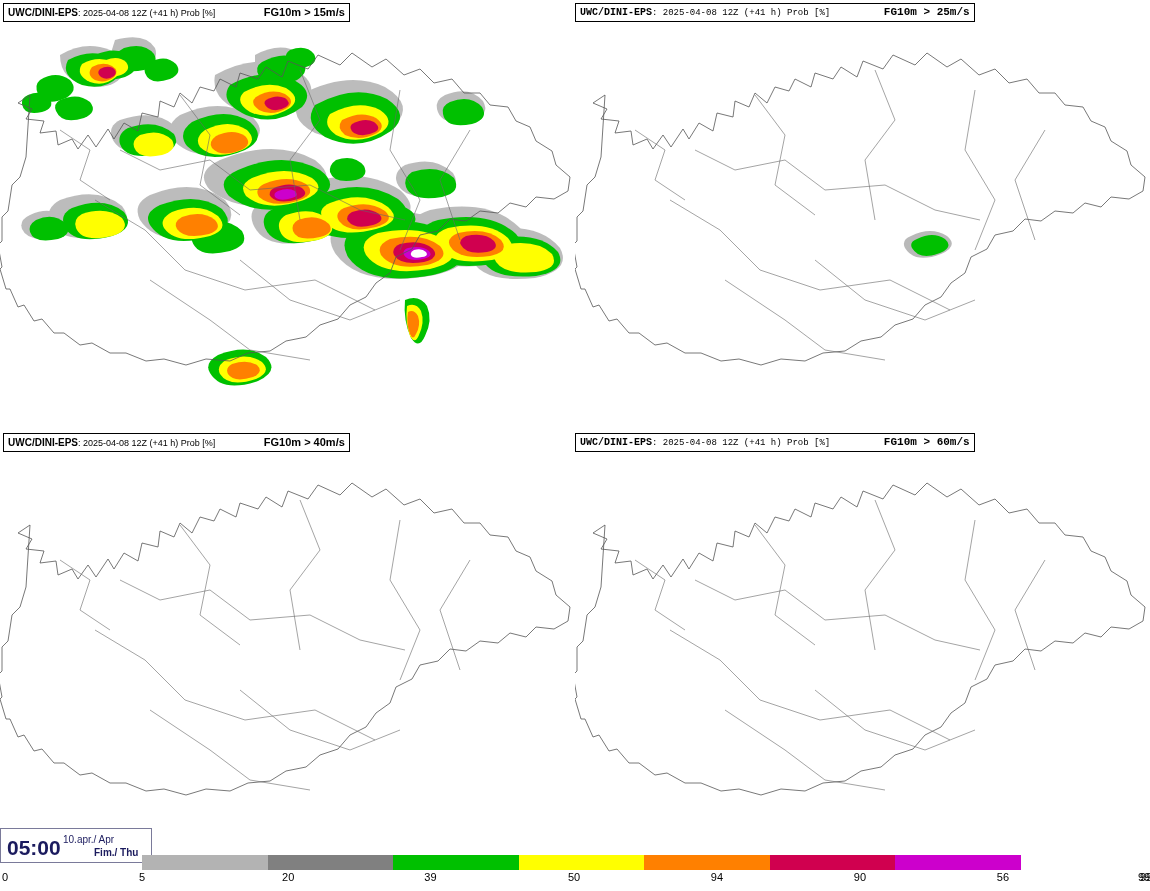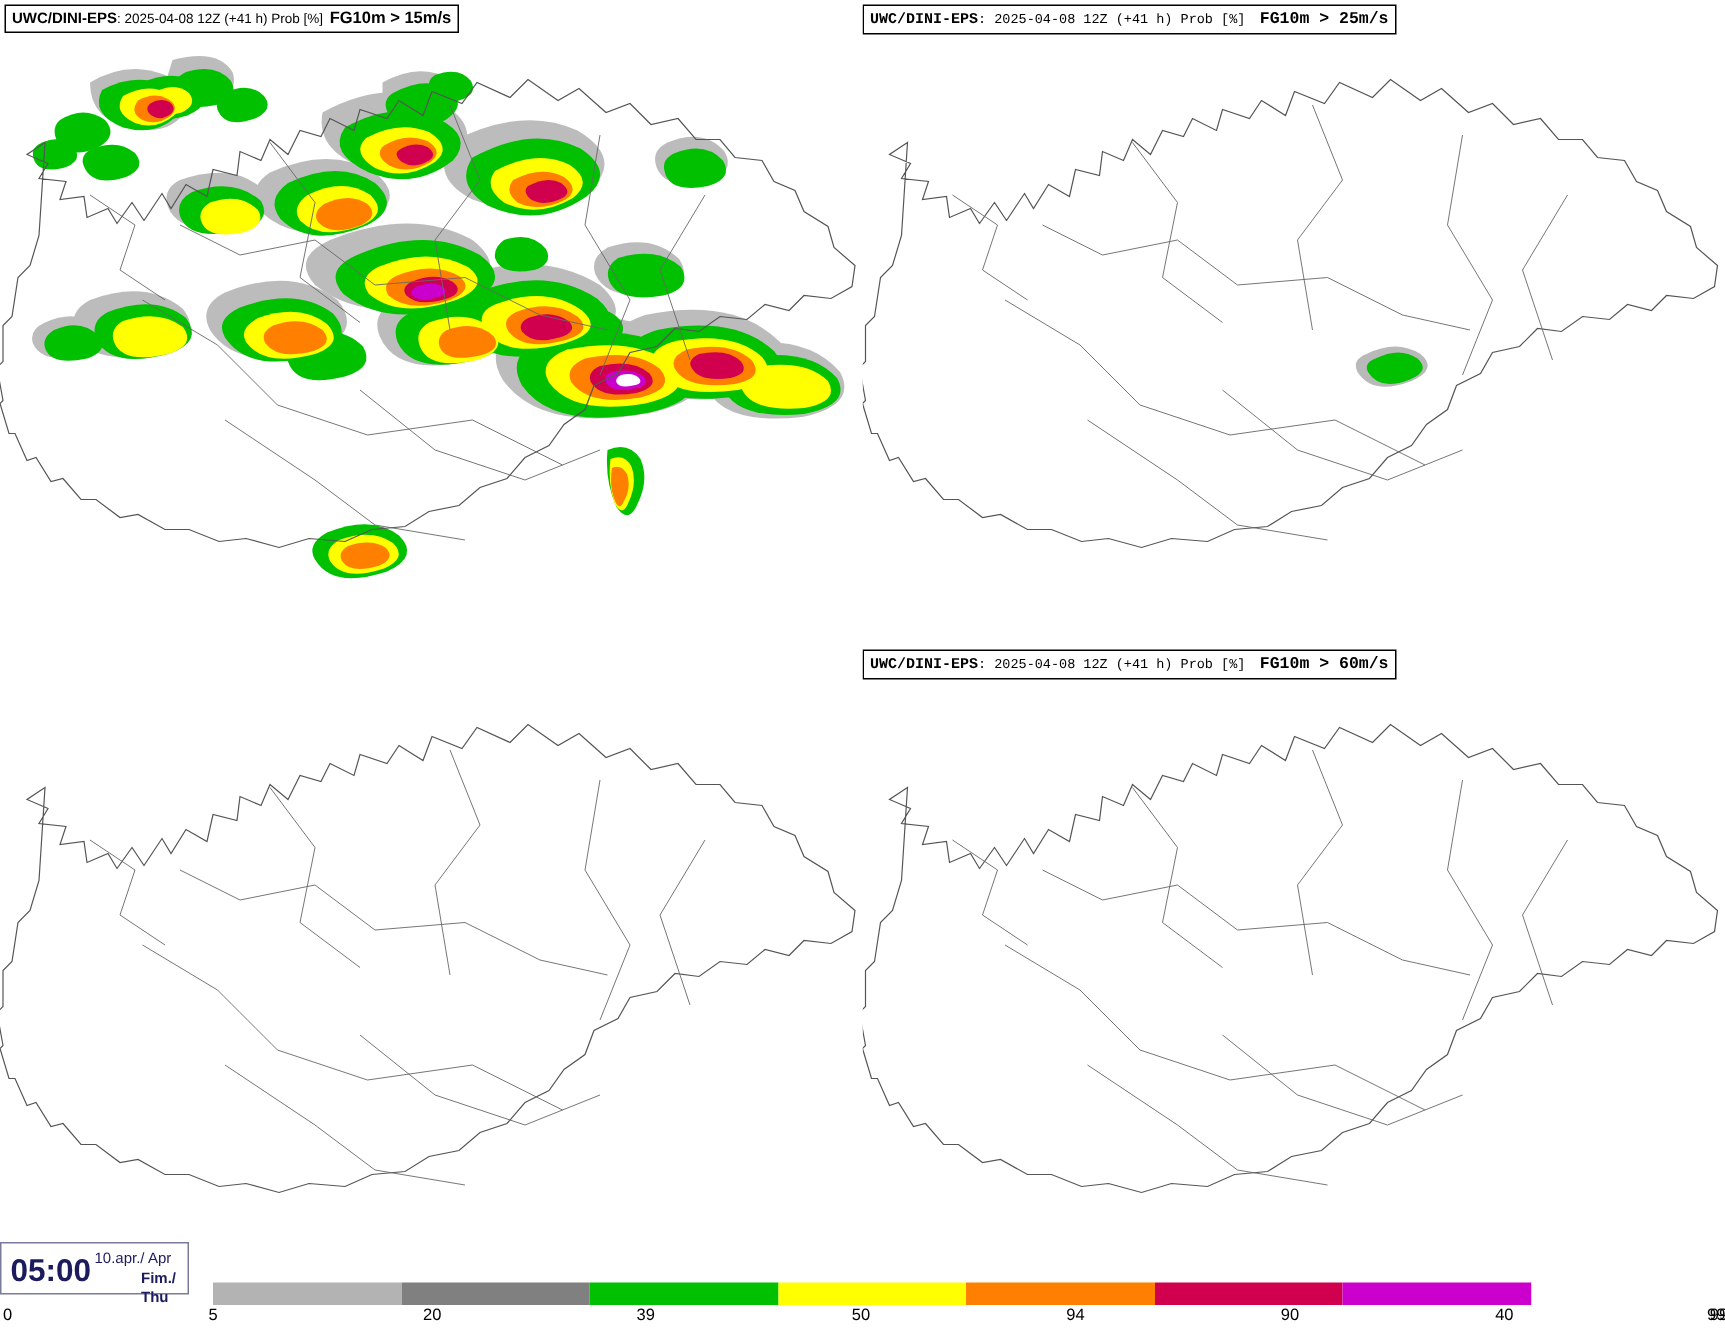--- a/index.html
+++ b/index.html
@@ -55,36 +55,37 @@
     color: #000;
   }
   .t-run {
     font-size: 9px;
     color: #000;
   }
   .t-var {
     font-size: 11px;
     font-weight: bold;
     color: #000;
+    margin-left: 44px;
   }
 
   
   .bottom {
     position: absolute;
     left: 0;
     top: 860px;
     width: 1150px;
     height: 31px;
     background: #ffffff;
   }
   .timebox {
     position: absolute;
     left: 0px;
     top: -32px;
-    width: 126px;
+    width: 152px;
     height: 35px;
     border: 1px solid #7a7a9a;
     background: #ffffff;
     box-sizing: border-box;
   }
   .time-big {
     position: absolute;
     left: 6px;
     top: 7px;
     font-size: 21px;
@@ -338,20 +339,23 @@
           <path d="M180 95 l30 40 l-10 50 l40 30"></path>
           <path d="M300 70 l20 50 l-30 40 l10 60"></path>
           <path d="M400 90 l-10 60 l30 50 l-20 50"></path>
           <path d="M470 130 l-30 50 l20 60"></path>
           <path d="M240 260 l50 40 l60 20 l50 -20"></path>
           <path d="M150 280 l60 40 l40 30 l60 10"></path>
           <path d="M60 130 l30 20 l-10 30 l30 20"></path>
         </g>
       </svg>
     </div>
+    <div class="title-box">
+      <span class="t-model">UWC/DINI-EPS</span><span class="t-run">: 2025-04-08 12Z (+41 h) Prob [%]</span> <span class="t-var">FG10m &gt; 40m/s</span>
+    </div>
   </div>
 
   <div class="panel right">
     <div class="panel-map">
       <svg width="575" height="430" viewBox="0 0 575 430" xmlns="http://www.w3.org/2000/svg">
         <g fill="none" stroke="#555555" stroke-width="0.8">
           <path d="M30 95 l-12 8 l14 6 l-6 10 l18 2 l-4 12 l16 -2 l2 14 l14 -6 l6 10 l10 -14 l8 12 l12 -18 l6 10 l10 -16 l14 8 l4 -18 l16 4 l2 -16 l14 6 l6 -14 l12 10 l8 -16 l14 4 l6 -12 l16 8 l4 -14 l18 6 l8 -12 l16 10 l6 -16 l20 8 l10 -14 l22 10 l12 -12 l20 14 l14 -8 l18 16 l16 -6 l14 14 l18 -4 l12 14 l16 0 l10 12 l18 2 l8 14 l14 6 l6 14 l16 10 l4 14 l14 12 l-2 14 l-14 8 l-18 -2 l-10 10 l-16 -4 l-12 10 l-18 -2 l-14 10 l-16 -2 l-12 12 l-18 4 l-8 14 l-16 8 l-6 16 l-14 10 l-10 14 l-16 8 l-12 14 l-18 6 l-14 12 l-20 4 l-16 10 l-22 2 l-18 8 l-24 -2 l-20 6 l-22 -6 l-18 2 l-20 -8 l-16 0 l-18 -10 l-12 2 l-16 -12 l-10 0 l-12 -14 l-8 2 l-10 -16 l-6 2 l-8 -18 l-4 0 l-6 -20 l2 -2 l-4 -22 l4 -4 l0 -24 l6 -6 l4 -26 l8 -8 l6 -20z"></path>
         </g>
         <g fill="none" stroke="#666666" stroke-width="0.6">
           <path d="M120 150 l40 20 l50 -10 l40 30 l60 -5 l50 25 l45 10"></path>
@@ -395,16 +399,16 @@
       <div class="seg" style="background: rgb(204, 0, 204);"></div>
       <div class="seg" style="background: rgb(255, 255, 255);"></div>
     </div>
   <div class="cbar-labels" id="cbar-labels">
       <span style="left: 0px;">5</span>
       <span style="left: 146.182px;">20</span>
       <span style="left: 288.449px;">39</span>
       <span style="left: 432.021px;">50</span>
       <span style="left: 574.991px;">94</span>
       <span style="left: 717.96px;">90</span>
-      <span style="left: 860.93px;">40</span>
+      <span style="left: 860.93px;">56</span>
       <span style="left: 1004px;">99</span>
     </div>
 </div>
 
 </body></html>

